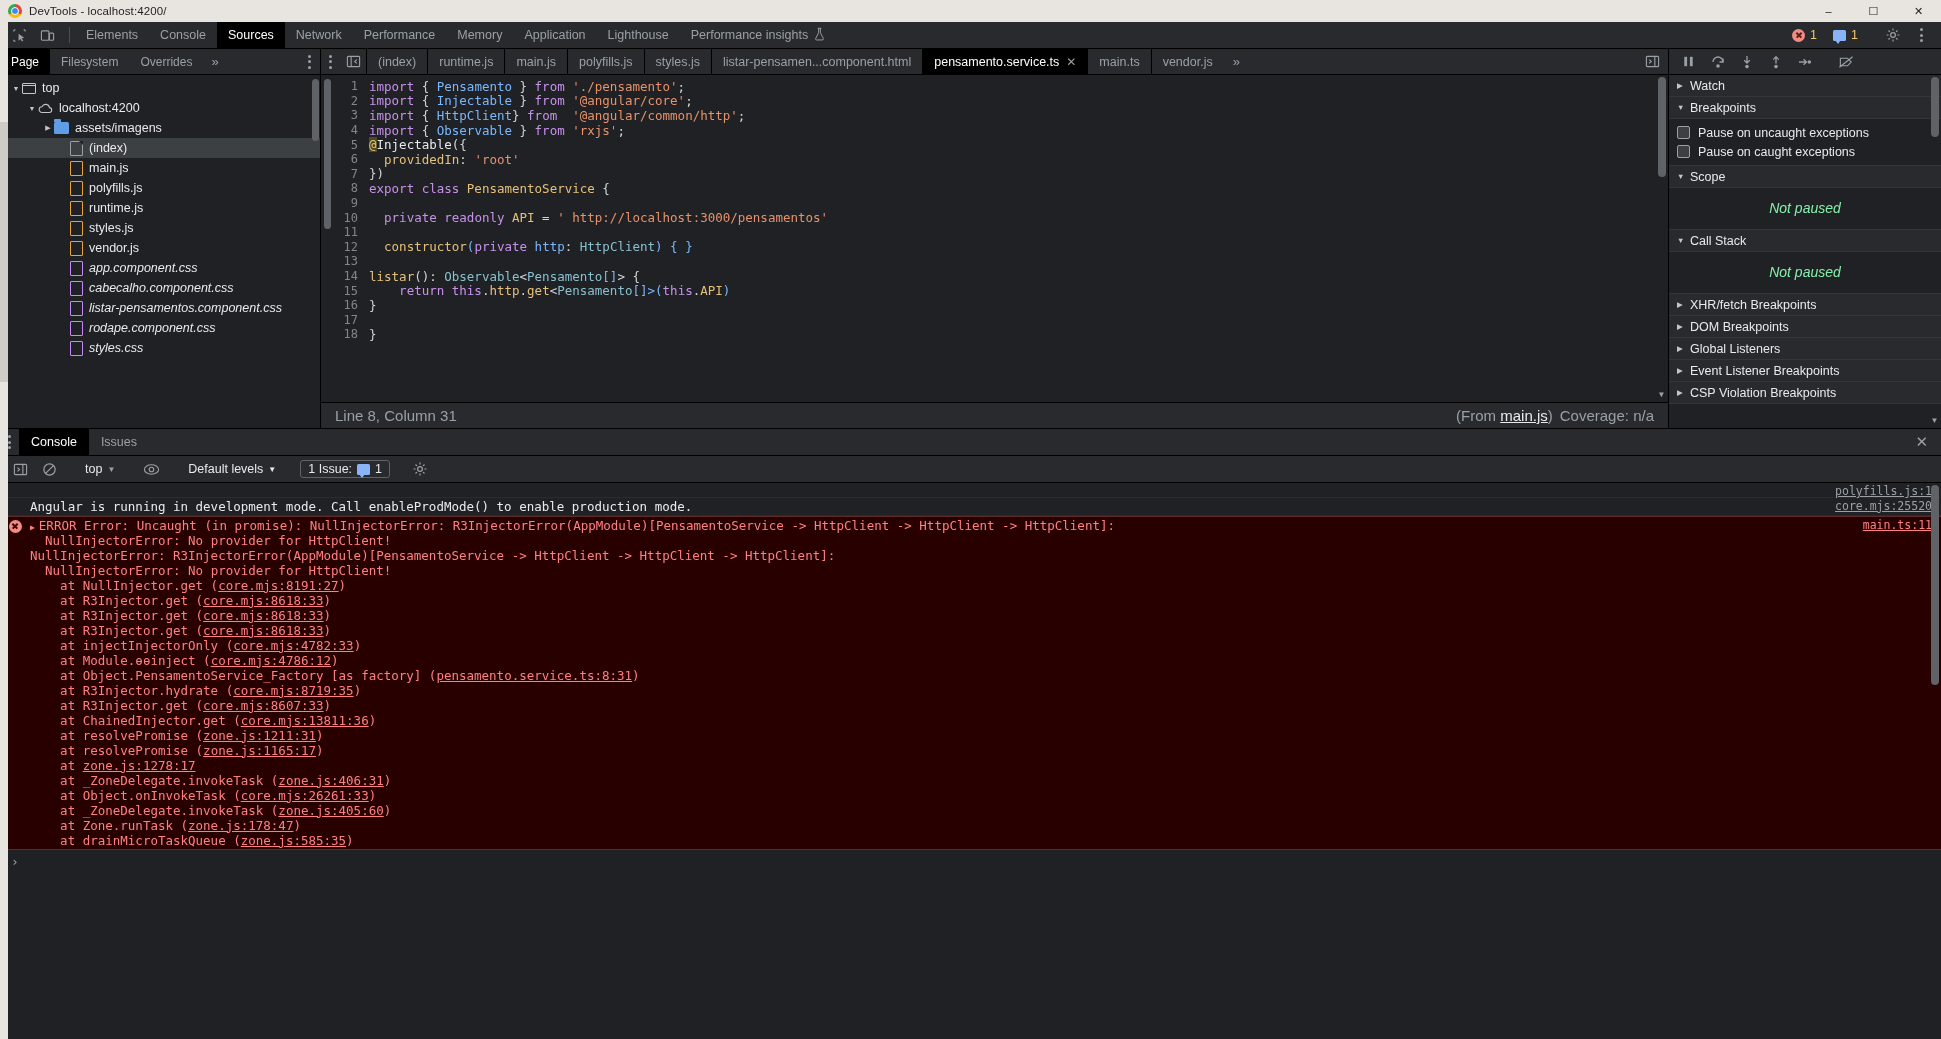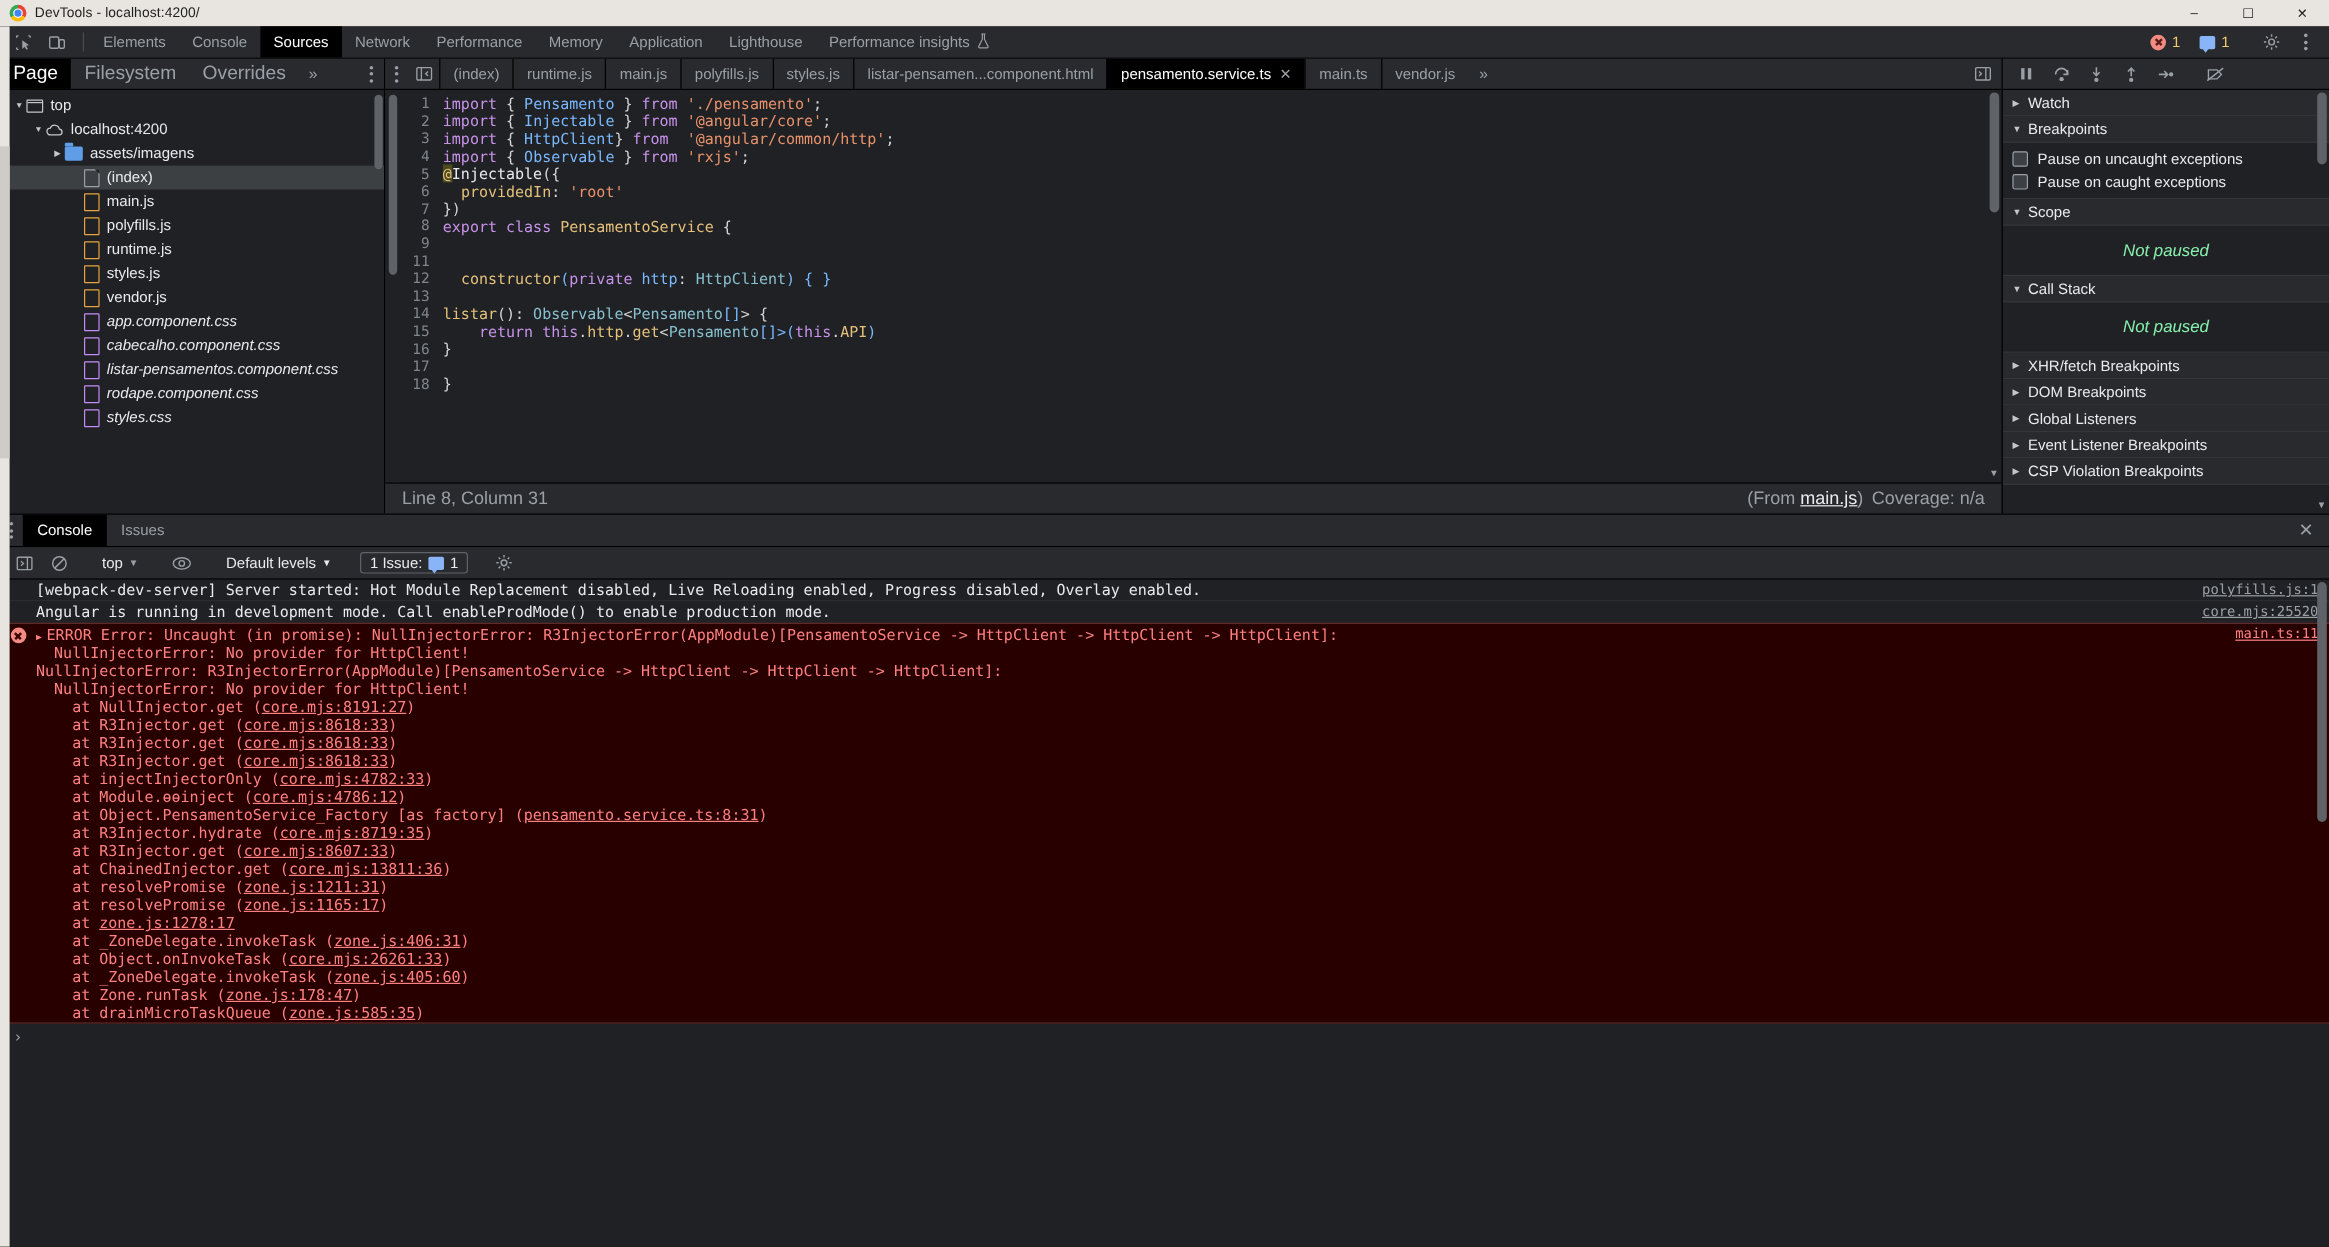--- a/index.html
+++ b/index.html
@@ -48,21 +48,21 @@
   .kebab i { width:3px; height:3px; border-radius:50%; background:#9aa0a6; display:block; }
 
   
   .sources { position:absolute; left:0; top:49px; width:1941px; height:379px; display:flex;
     background:#202124; }
 
   
   .nav { width:321px; background:#202124; border-right:1px solid #000; display:flex; flex-direction:column; }
   .nav-tabs { height:26px; background:#292a2d; display:flex; align-items:stretch;
     border-bottom:1px solid #000; }
-  .ntab { display:flex; align-items:center; padding:0 11px; font-size:16px; color:#9aa0a6; }
+  .ntab { display:flex; align-items:center; padding:0 11px; font-size:12px; color:#9aa0a6; }
   .ntab.active { background:#000; color:#fff; }
   .chev2 { color:#9aa0a6; font-size:13px; padding:0 8px; display:flex; align-items:center; }
   .nav-tabs .kebab-wrap { margin-left:auto; display:flex; align-items:center; padding:0 9px; }
   .tree { flex:1; overflow:hidden; position:relative; padding-top:3px; font-size:12.5px; }
   .trow { height:20px; display:flex; align-items:center; color:#e8eaed; white-space:nowrap;
     padding-right:6px; }
   .trow.sel { background:#3c4043; }
   .tri { width:12px; display:inline-flex; justify-content:center; align-items:center; flex:none;
     color:#c5c6c8; font-size:7px; }
   .ficon { width:13px; height:15px; flex:none; margin-right:6px; position:relative; }
@@ -427,20 +427,21 @@
       <div class="codearea" id="code-area">
           <div class="cline"><span class="lno">1</span><span class="ctxt"><span class="k">import </span><span class="p">{ </span><span class="b">Pensamento</span><span class="p"> } </span><span class="k">from </span><span class="s">'./pensamento'</span><span class="p">;</span></span></div>
           <div class="cline"><span class="lno">2</span><span class="ctxt"><span class="k">import </span><span class="p">{ </span><span class="b">Injectable</span><span class="p"> } </span><span class="k">from </span><span class="s">'@angular/core'</span><span class="p">;</span></span></div>
           <div class="cline"><span class="lno">3</span><span class="ctxt"><span class="k">import </span><span class="p">{ </span><span class="b">HttpClient</span><span class="p">} </span><span class="k">from </span><span class="s"> '@angular/common/http'</span><span class="p">;</span></span></div>
           <div class="cline"><span class="lno">4</span><span class="ctxt"><span class="k">import </span><span class="p">{ </span><span class="b">Observable</span><span class="p"> } </span><span class="k">from </span><span class="s">'rxjs'</span><span class="p">;</span></span></div>
           <div class="cline"><span class="lno">5</span><span class="ctxt"><span class="dec">@</span><span class="ctxt">Injectable</span><span class="p">({</span></span></div>
           <div class="cline"><span class="lno">6</span><span class="ctxt"><span class="p">  </span><span class="y">providedIn</span><span class="p">: </span><span class="s">'root'</span></span></div>
           <div class="cline"><span class="lno">7</span><span class="ctxt"><span class="p">})</span></span></div>
           <div class="cline"><span class="lno">8</span><span class="ctxt"><span class="k">export </span><span class="k">class </span><span class="y">PensamentoService</span><span class="p"> {</span></span></div>
           <div class="cline"><span class="lno">9</span><span class="ctxt"></span></div>
+          <div class="cline"><span class="lno">10</span><span class="ctxt"><span class="p">  </span><span class="k">private </span><span class="k">readonly </span><span class="y">API</span><span class="p"> = </span><span class="s">' http://localhost:3000/pensamentos'</span></span></div>
           <div class="cline"><span class="lno">11</span><span class="ctxt"></span></div>
           <div class="cline"><span class="lno">12</span><span class="ctxt"><span class="p">  </span><span class="y">constructor</span><span class="b">(</span><span class="k">private </span><span class="b">http</span><span class="p">: </span><span class="n">HttpClient</span><span class="b">) { }</span></span></div>
           <div class="cline"><span class="lno">13</span><span class="ctxt"></span></div>
           <div class="cline"><span class="lno">14</span><span class="ctxt"><span class="y">listar</span><span class="p">(): </span><span class="n">Observable</span><span class="p">&lt;</span><span class="n">Pensamento</span><span class="b">[]</span><span class="p">&gt; {</span></span></div>
           <div class="cline"><span class="lno">15</span><span class="ctxt"><span class="p">    </span><span class="k">return </span><span class="k">this</span><span class="p">.</span><span class="y">http</span><span class="p">.</span><span class="y">get</span><span class="p">&lt;</span><span class="n">Pensamento</span><span class="b">[]</span><span class="b">&gt;(</span><span class="k">this</span><span class="p">.</span><span class="y">API</span><span class="b">)</span></span></div>
           <div class="cline"><span class="lno">16</span><span class="ctxt"><span class="p">}</span></span></div>
           <div class="cline"><span class="lno">17</span><span class="ctxt"></span></div>
           <div class="cline"><span class="lno">18</span><span class="ctxt"><span class="p">}</span></span></div>
         </div>
       <div class="code-scrollbtn" style="top:2px;">▲</div>
@@ -618,21 +619,20 @@
       <svg width="16" height="16" viewBox="0 0 16 16">
           <circle cx="8" cy="8" r="2.4" stroke="#9aa0a6" stroke-width="1.2" fill="none"></circle>
           <path d="M8 1.6v2M8 12.4v2M1.6 8h2M12.4 8h2M3.5 3.5l1.4 1.4M11.1 11.1l1.4 1.4M12.5 3.5l-1.4 1.4M4.9 11.1l-1.4 1.4" stroke="#9aa0a6" stroke-width="1.2"></path>
         </svg>
     </div>
   </div>
 
   <div class="cbody" id="console-body">
       <div class="crow">
         <span class="gut"></span>
-        <span class="body">[webpack-dev-server] Server started: Hot Module Replacement disabled, Live Reloading enabled, Progress disabled, Overlay enabled.</span>
         <a class="src" href="#">polyfills.js:1</a>
       </div>
       <div class="crow">
         <span class="gut"></span>
         <span class="body">Angular is running in development mode. Call enableProdMode() to enable production mode.</span>
         <a class="src" href="#">core.mjs:25520</a>
       </div>
       <div class="crow errblk">
         <span class="gut">
           <span class="xico"></span>

